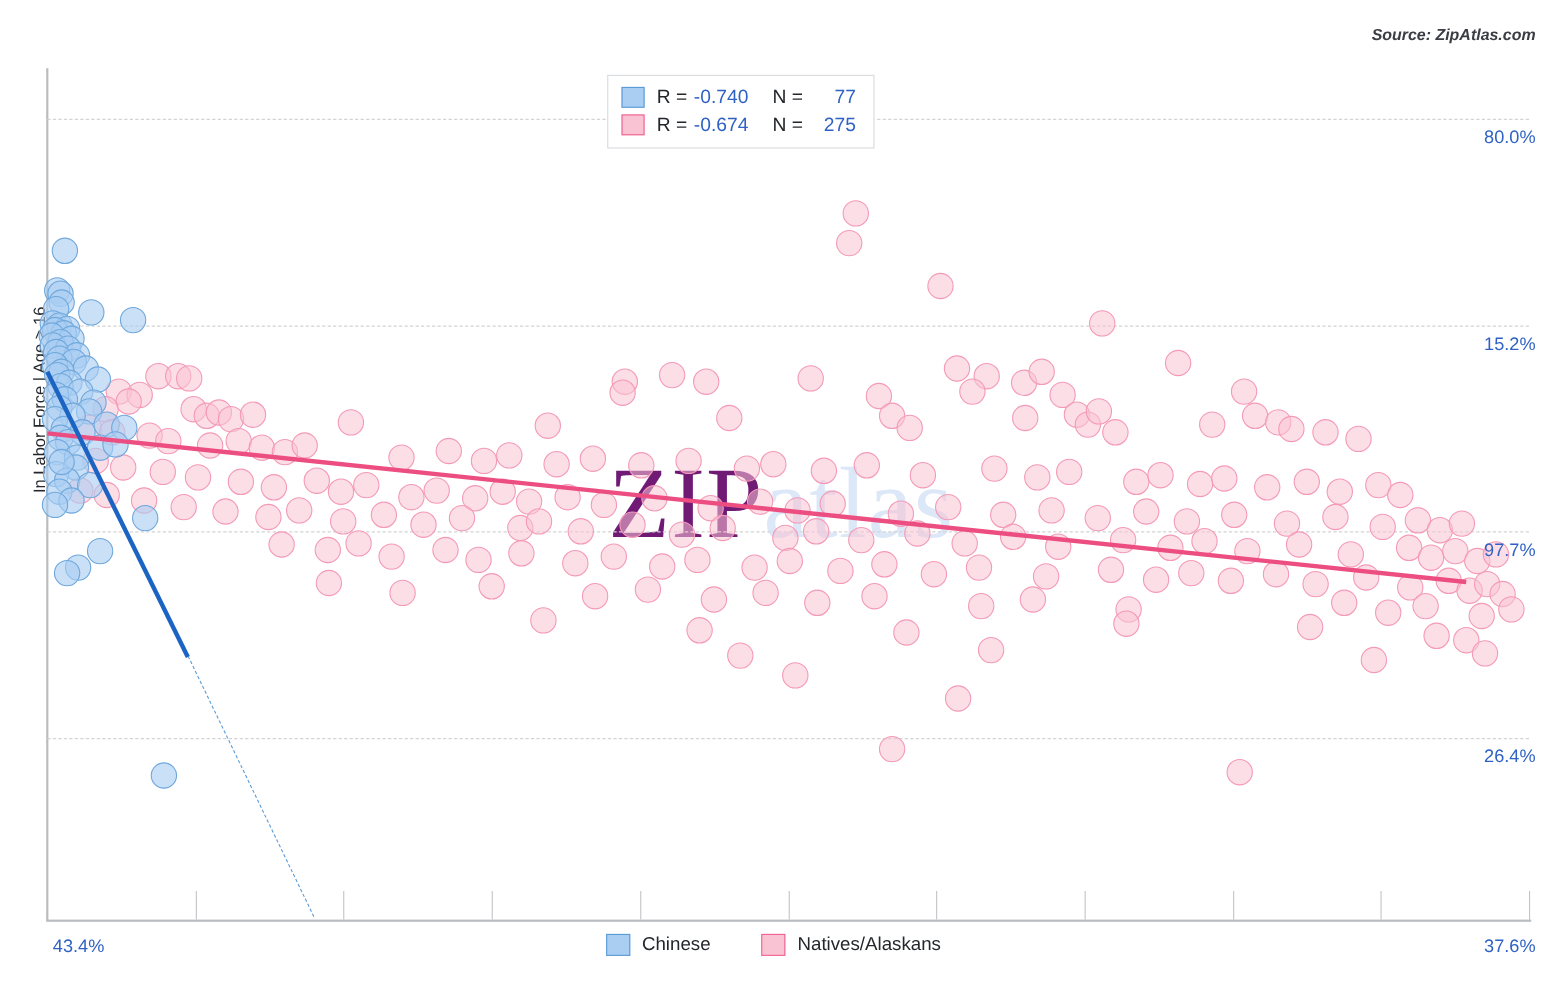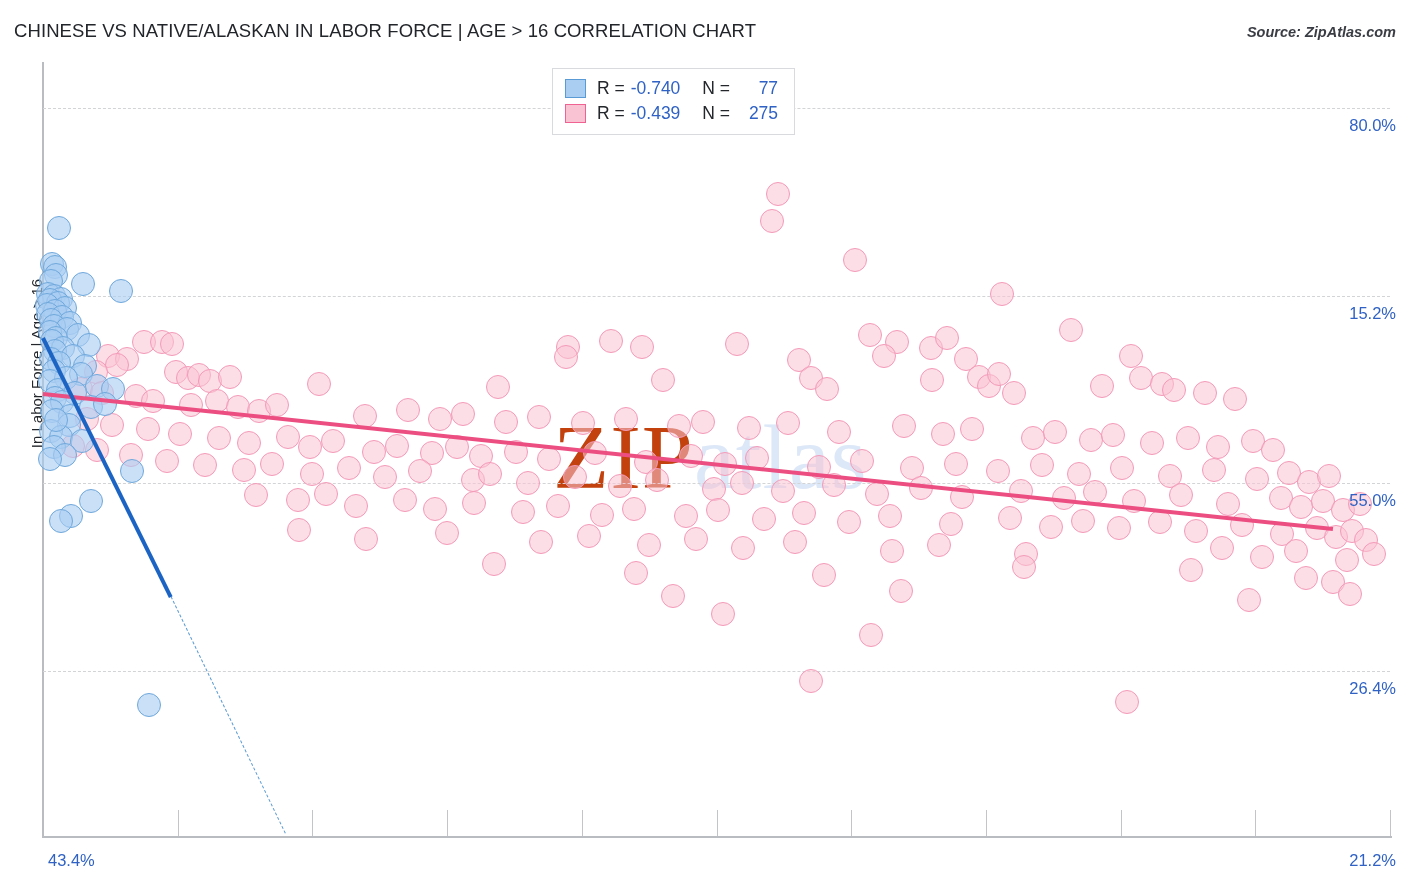--- a/index.html
+++ b/index.html
@@ -106,21 +106,21 @@
     position: absolute;
     left: 553px;
     top: 404px;
     font-size: 92px;
     font-family: "Liberation Serif", serif;
     letter-spacing: 1px;
     pointer-events: none;
     user-select: none;
     white-space: nowrap;
   }
-  .wm-zip { color: #c2410c; }
+  .wm-zip { color: #701a75; }
   .wm-atlas { color: #dce7f7; }
   .dot {
     position: absolute;
     border-radius: 50%;
     box-sizing: border-box;
   }
   .dot.blue {
     background: rgba(170, 205, 242, 0.62);
     border: 1px solid #6fa8dc;
   }
@@ -191,21 +191,20 @@
     font-size: 17px;
     color: #23262b;
     white-space: nowrap;
   }
 </style>
 </head>
 <body>
 
 <div id="chart-root">
 
-  <div class="title">CHINESE VS NATIVE/ALASKAN IN LABOR FORCE | AGE &gt; 16 CORRELATION CHART</div>
   <div class="source">Source: ZipAtlas.com</div>
 
   <div class="ylabel">In Labor Force | Age &gt; 16</div>
 
   <div class="axis-left"></div>
   <div class="axis-bottom"></div>
 
   <div id="plot">
     <div class="watermark" style="left:510px; top:341px;">
       <span class="wm-zip">ZIP</span><span class="wm-atlas">atlas</span>
@@ -505,41 +504,51 @@
       <div class="xtick" style="left: 581.8px;"></div>
       <div class="xtick" style="left: 716.5px;"></div>
       <div class="xtick" style="left: 851.2px;"></div>
       <div class="xtick" style="left: 985.9px;"></div>
       <div class="xtick" style="left: 1120.6px;"></div>
       <div class="xtick" style="left: 1255.3px;"></div>
       <div class="xtick" style="left: 1390px;"></div>
     </div>
   <div id="yticklabels">
       <div class="ytick-label" style="top: 678.893px;">26.4%</div>
-      <div class="ytick-label" style="top: 491.272px;">55.0%</div>
+      <div class="ytick-label" style="top: 491.272px;">97.7%</div>
       <div class="ytick-label" style="top: 303.65px;">15.2%</div>
       <div class="ytick-label" style="top: 116.029px;">80.0%</div>
     </div>
 
   <div class="xend-label" style="left:48px;">43.4%</div>
-  <div class="xend-label" style="right:10px;">21.2%</div>
+  <div class="xend-label" style="right:10px;">37.6%</div>
 
   <div id="stats-legend">
       <div class="stat-row">
         <span class="swatch blue"></span>
         <span class="stat-lbl">R =</span>
         <span class="stat-val">-0.740</span>
         <span class="stat-gap"></span>
         <span class="stat-lbl">N =</span>
         <span class="stat-val n-val">77</span>
       </div>
       <div class="stat-row">
         <span class="swatch pink"></span>
         <span class="stat-lbl">R =</span>
-        <span class="stat-val">-0.439</span>
+        <span class="stat-val">-0.674</span>
         <span class="stat-gap"></span>
         <span class="stat-lbl">N =</span>
         <span class="stat-val n-val">275</span>
       </div>
     </div>
 
+  <div id="series-legend">
+      <div class="series-item">
+        <span class="swatch blue"></span>
+        <span class="series-name">Chinese</span>
+      </div>
+      <div class="series-item">
+        <span class="swatch pink"></span>
+        <span class="series-name">Natives/Alaskans</span>
+      </div>
+    </div>
 
 </div>
 
 </body></html>

